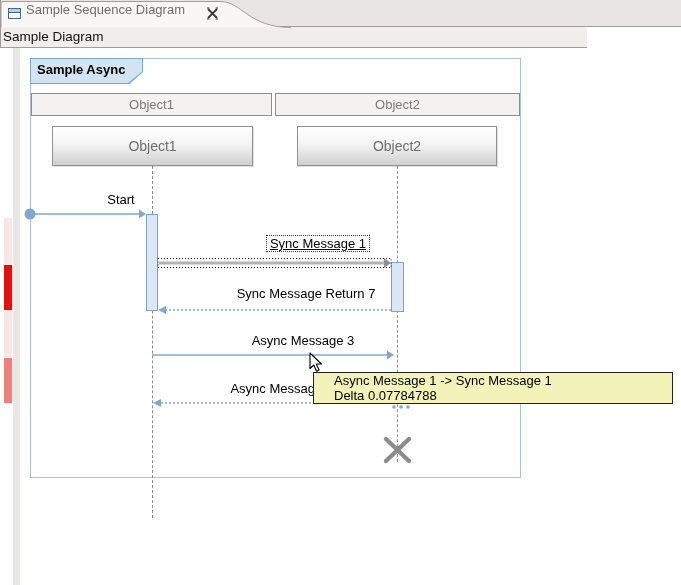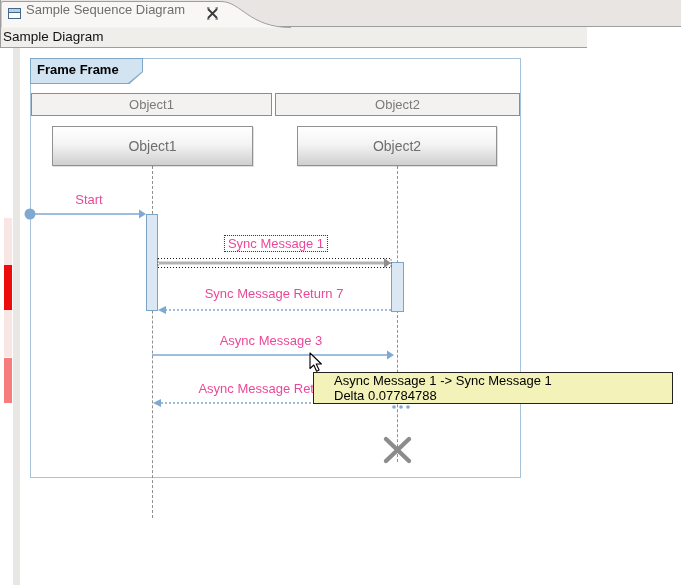--- a/index.html
+++ b/index.html
@@ -49,24 +49,24 @@
   .ob1{left:52px;width:201px;} .ob2{left:297px;width:200px;}
 
   
   .lifeline{position:absolute;width:0;border-left:1px dashed #8f8f8f;z-index:1;}
   .ll1{left:152px;top:118px;height:352px;} .ll2{left:397px;top:118px;height:296px;}
   .activation{position:absolute;background:#dbe8f4;border:1px solid #7ba3c6;box-sizing:border-box;z-index:3;}
   .act1{left:146px;top:166px;width:12px;height:97px;}
   .act2{left:391px;top:214px;width:13px;height:50px;}
 
   
-  .msglabel{position:absolute;transform:translateX(-50%);font-size:13px;color:#ec4899;
-            white-space:nowrap;z-index:4;line-height:15px;}
+  .msglabel{position:absolute;transform:translateX(-50%);font-size:13px;color:#000000;
+            white-space:nowrap;z-index:4;line-height:15px;margin-left:32px;}
   .lbl-start{left:89px;top:144px;}
-  .lbl-sync1{left:276px;top:187px;border:1px dotted #333;padding:0 3px;}
+  .lbl-sync1{left:286px;top:187px;border:1px dotted #333;padding:0 3px;text-decoration:underline;}
   .lbl-syncret{left:274px;top:238px;}
   .lbl-async1{left:271px;top:285px;}
   .lbl-asyncret{left:271px;top:333px;}
 
   .overlay{position:absolute;left:0;top:0;z-index:5;pointer-events:none;}
 
   
   .tooltip{position:absolute;left:313px;top:324px;width:360px;height:32px;background:#f3f3b9;
            border:1px solid #222;box-sizing:border-box;z-index:10;padding:0 20px;}
   .tooltip div{font-size:13px;color:#000;line-height:15px;white-space:nowrap;}
@@ -100,21 +100,21 @@
   <div class="canvas">
     <div class="gutter"></div>
     <div class="tmarker tm0"></div>
     <div class="tmarker tm1"></div>
     <div class="tmarker tm2"></div>
     <div class="tmarker tm3"></div>
 
     <div class="frame"></div>
     <div class="frame-label-outer">
       <div class="frame-label-inner"></div>
-      <div class="frame-label-text">Frame Frame</div>
+      <div class="frame-label-text">Sample Async</div>
     </div>
 
     <div class="objheader oh1">Object1</div>
     <div class="objheader oh2">Object2</div>
 
     <div class="objbox ob1">Object1</div>
     <div class="objbox ob2">Object2</div>
 
     <div class="lifeline ll1"></div>
     <div class="lifeline ll2"></div>

